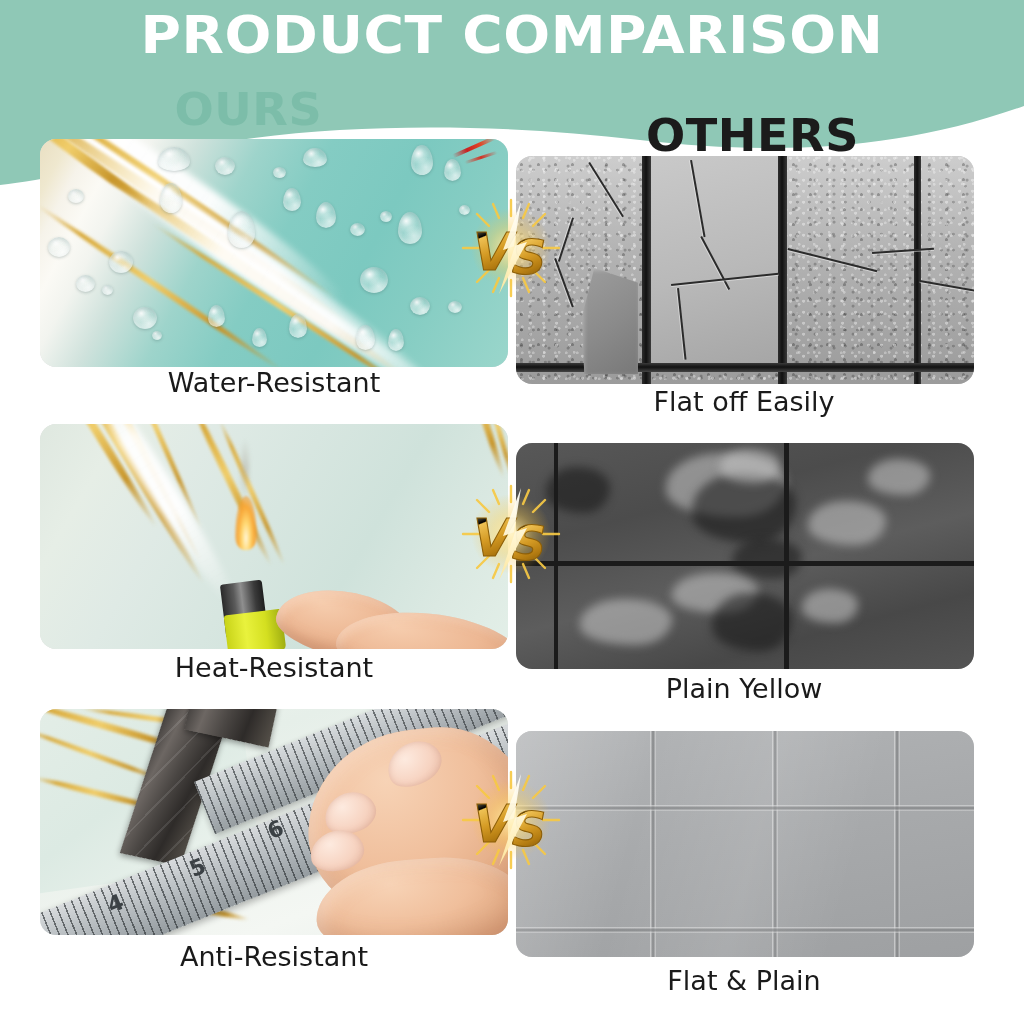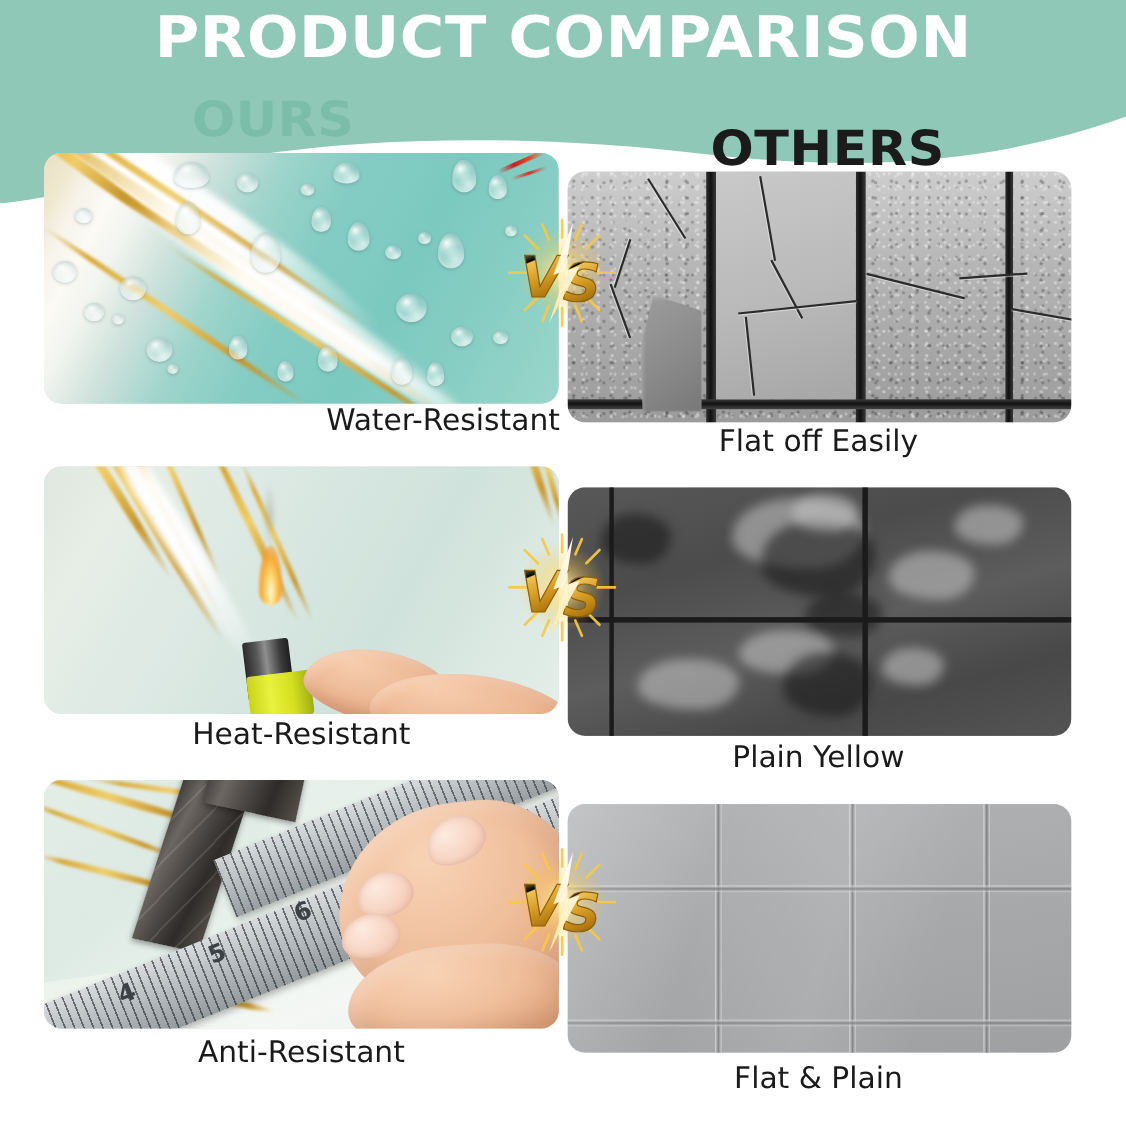--- a/index.html
+++ b/index.html
@@ -57,21 +57,21 @@
     font-family:"DejaVu Sans", sans-serif;
     font-size:27px;
     color:#1a1a1a;
     white-space:nowrap;
   }
 
   
   #panel-ours-1{ left:40px; top:139px; width:468px; height:228px; }
   #panel-ours-2{ left:40px; top:424px; width:468px; height:225px; }
   #panel-ours-3{ left:40px; top:709px; width:468px; height:226px; }
-  #label-ours-1{ left:39px; top:367px;text-align:right; }
+  #label-ours-1{ left:39px; top:367px; }
   #label-ours-2{ left:39px; top:652px; }
   #label-ours-3{ left:39px; top:941px; }
 
   
   #panel-others-1{ left:516px; top:156px; width:458px; height:228px; }
   #panel-others-2{ left:516px; top:443px; width:458px; height:226px; }
   #panel-others-3{ left:516px; top:731px; width:458px; height:226px; }
   #label-others-1{ left:508px; top:386px; width:472px; }
   #label-others-2{ left:508px; top:673px; width:472px; }
   #label-others-3{ left:508px; top:965px; width:472px; }

